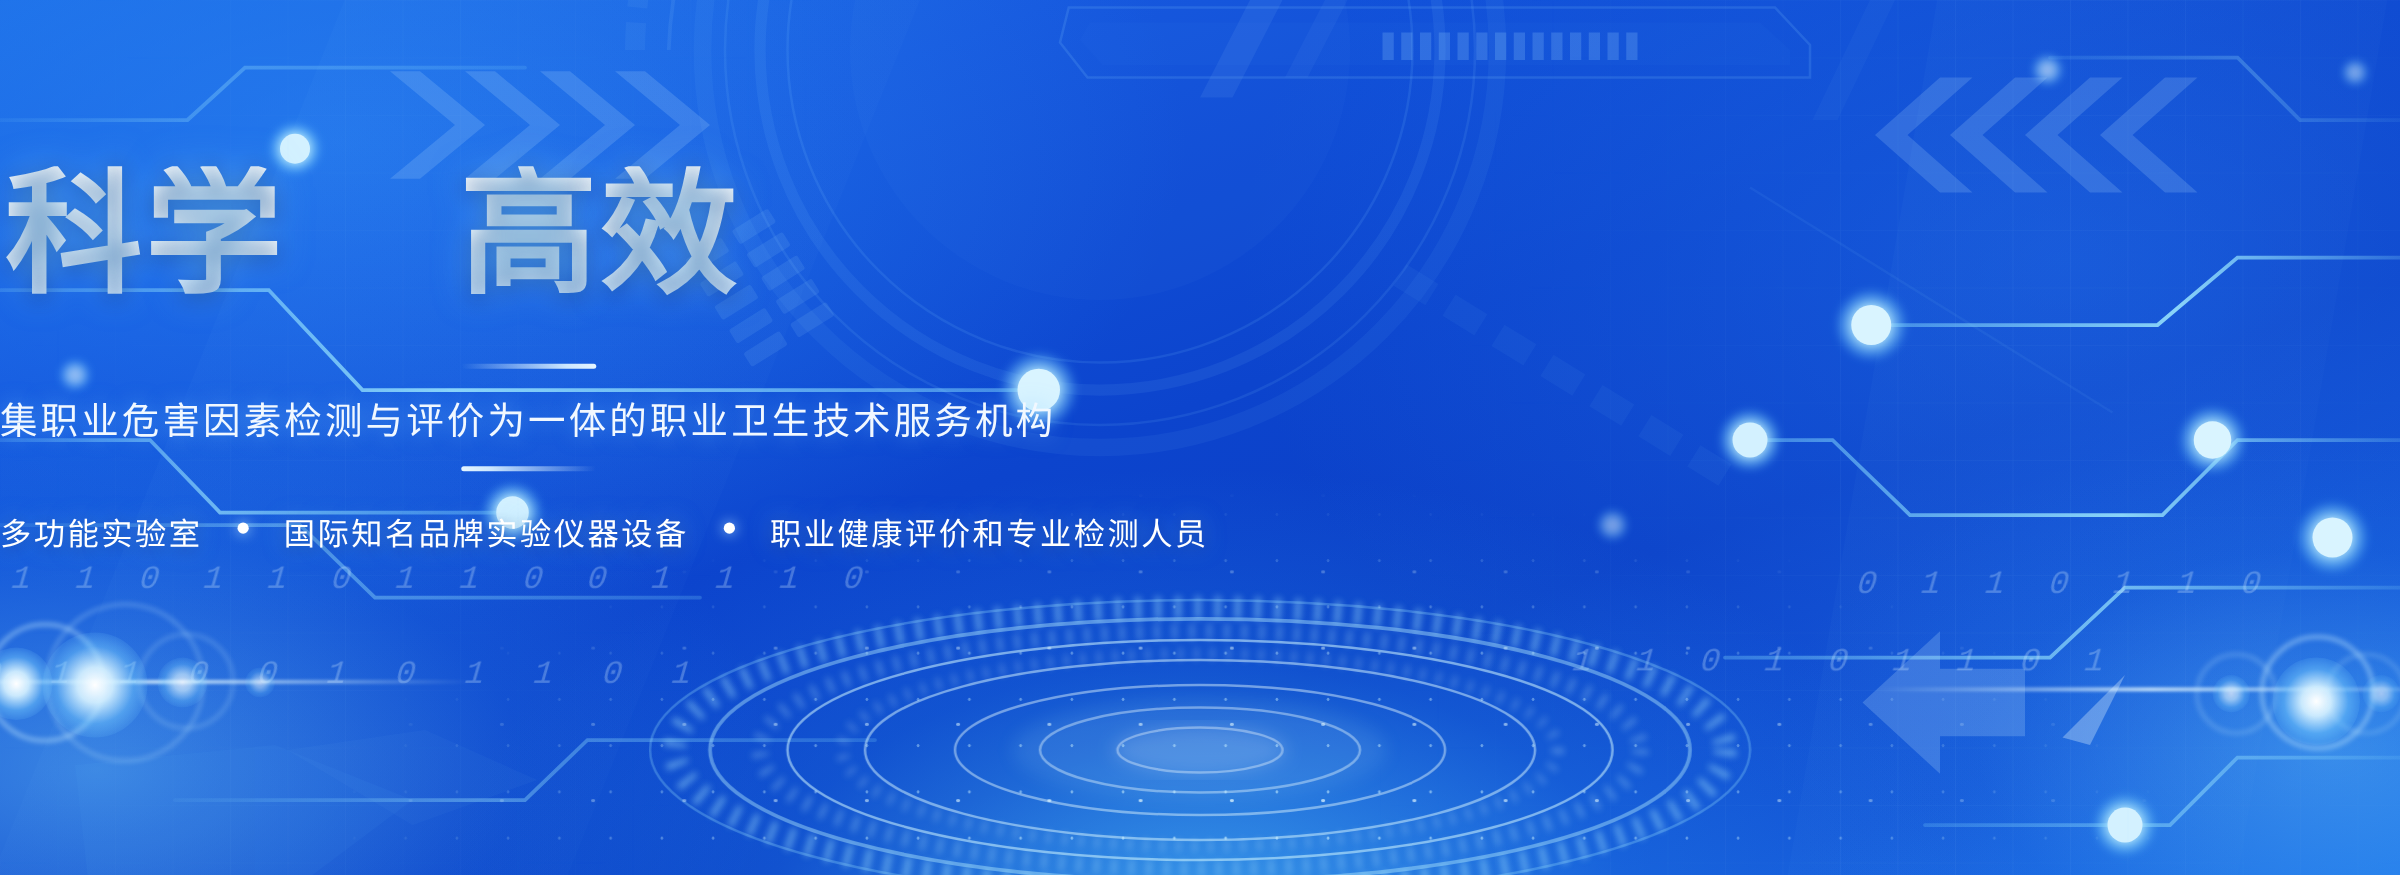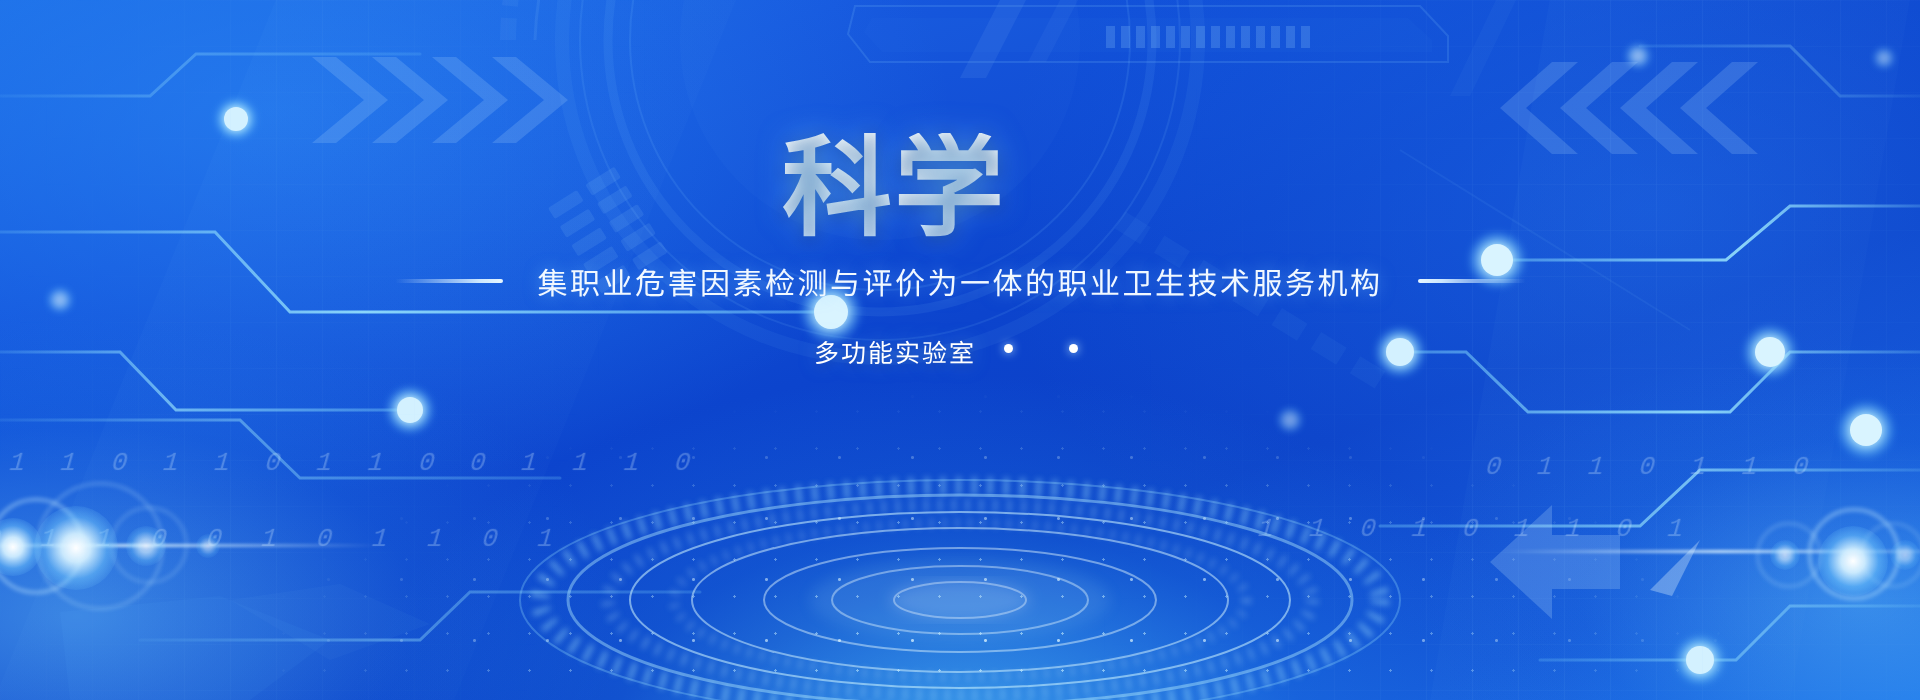--- a/index.html
+++ b/index.html
@@ -45,21 +45,21 @@
     -webkit-mask-image:radial-gradient(ellipse 880px 330px at 52% 96%, #000 0%, rgba(0,0,0,.55) 52%, rgba(0,0,0,0) 86%);
             mask-image:radial-gradient(ellipse 880px 330px at 52% 96%, #000 0%, rgba(0,0,0,.55) 52%, rgba(0,0,0,0) 86%);
   }
 
   svg.layer{width:1920px;height:700px;}
 
   
   .content{
     position:absolute;left:0;right:0;top:0;
     height:666px;
-    display:flex;flex-direction:column;align-items:center;
+    display:flex;flex-direction:column;align-items:flex-start;
     z-index:12;
   }
 
   .headline{
     margin-top:133px;
     display:flex;align-items:flex-end;
     color:#ffffff;
     font-size:110px;
     line-height:1;
     font-weight:bold;
@@ -69,22 +69,22 @@
   }
   .headline .hl-word{
     background:linear-gradient(180deg,#ffffff 0%,#ffffff 52%,#eaf6ff 72%,#cfe8ff 100%);
     -webkit-background-clip:text;background-clip:text;
     -webkit-text-fill-color:transparent;color:transparent;
     padding:0 4px;
   }
   .headline .hl-gap{width:44px;display:inline-block;}
 
   .sub-row{
-    margin-top:16px;
-    display:flex;align-items:center;gap:35px;
+    margin-top:48px;
+    display:flex;align-items:center;gap:17px;flex-direction:column;
   }
   .rule{
     width:108px;height:4px;border-radius:2px;
   }
   .rule.left{background:linear-gradient(90deg, rgba(200,232,255,0) 0%, rgba(214,238,255,.95) 78%, rgba(230,246,255,1) 100%);}
   .rule.right{background:linear-gradient(270deg, rgba(200,232,255,0) 0%, rgba(214,238,255,.95) 78%, rgba(230,246,255,1) 100%);}
   .subtitle{
     color:#f1f8ff;
     font-size:30px;
     letter-spacing:2.5px;
@@ -330,28 +330,31 @@
     <div class="flare-core" style="left:330px;top:62px;width:30px;height:30px;opacity:.55;"></div>
   </div>
 
   <div class="content">
 
     <div class="headline">
       <span class="hl-word">科学</span>
       <span class="hl-gap"></span>
       <span class="hl-gap"></span>
       <span class="hl-gap"></span>
+      <span class="hl-word">高效</span>
     </div>
 
     <div class="sub-row">
       <span class="rule left"></span>
       <span class="subtitle">集职业危害因素检测与评价为一体的职业卫生技术服务机构</span>
       <span class="rule right"></span>
     </div>
 
     <div class="tagline">
       <span>多功能实验室</span>
       <span class="dot"></span>
+      <span>国际知名品牌实验仪器设备</span>
       <span class="dot"></span>
+      <span>职业健康评价和专业检测人员</span>
     </div>
 
   </div>
 </div>
 
 </body></html>

